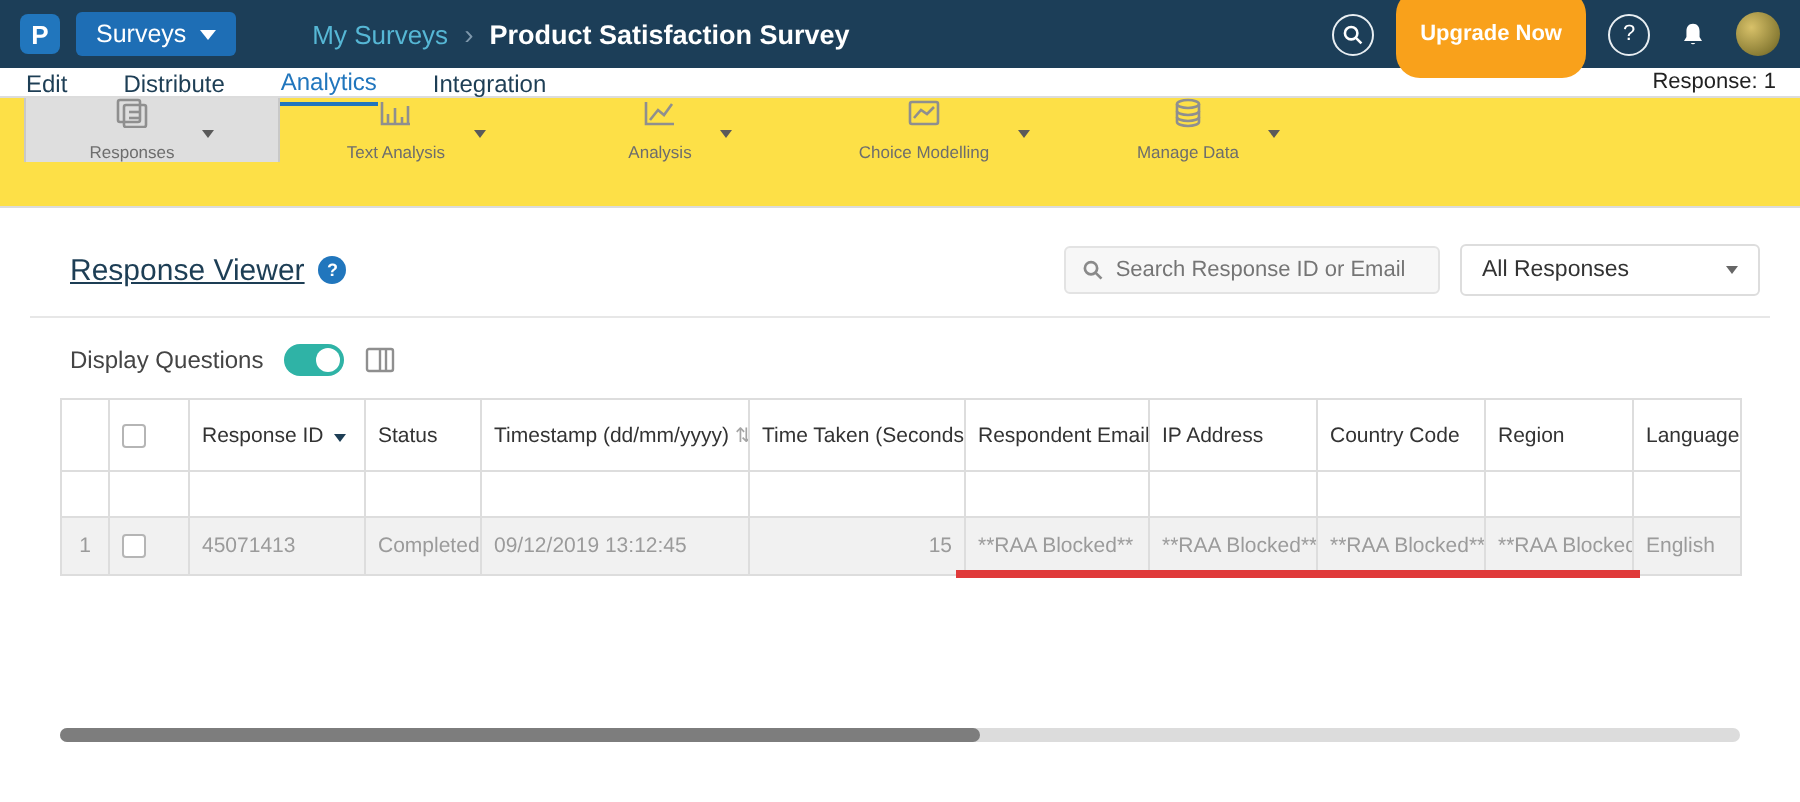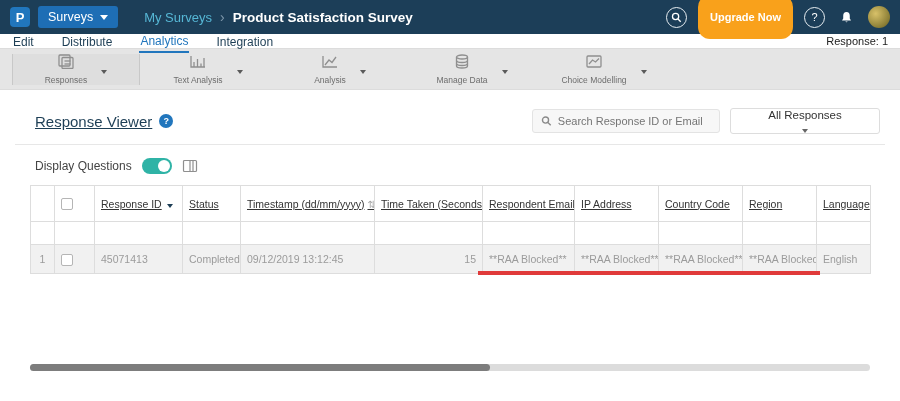--- a/index.html
+++ b/index.html
@@ -7,41 +7,41 @@
     font-family:"Liberation Sans", sans-serif; position:relative; }
 
   
   .topbar { height:34px; background:#1c3e58; display:flex; align-items:center; padding:0 10px; }
   .logo { width:20px; height:20px; border-radius:4px; background:#2176bd; color:#fff;
     font-weight:bold; font-size:13px; display:flex; align-items:center; justify-content:center; }
   .product-btn { margin-left:8px; background:#1e6eb5; color:#fff; font-size:12.5px;
     padding:4px 10px; border-radius:3px; display:flex; align-items:center; gap:7px; cursor:pointer; }
   .caret-down { width:0; height:0; border-left:4px solid transparent; border-right:4px solid transparent;
     border-top:5px solid currentColor; display:inline-block; }
-  .breadcrumb { margin-left:26px; display:flex; align-items:center; gap:8px; font-size:13px; }
+  .breadcrumb { margin-left:38px; display:flex; align-items:center; gap:8px; font-size:13px; }
   .bc-parent { color:#56b7d5; cursor:pointer; }
   .bc-sep { color:#7e97ab; font-size:14px; }
   .bc-current { color:#fff; font-weight:bold; font-size:13.5px; }
   .topbar-right { margin-left:auto; display:flex; align-items:center; gap:11px; }
   .circle-icon { width:21px; height:21px; border:1px solid #e8eef2; border-radius:50%;
     display:flex; align-items:center; justify-content:center; color:#fff; font-size:11px; cursor:pointer; }
   .upgrade-btn { background:#f9a11b; color:#fff; font-size:11px; font-weight:bold;
     padding:16px 12px; border-radius:12px; border:none; cursor:pointer; }
   .avatar { width:22px; height:22px; border-radius:50%;
     background:radial-gradient(circle at 35% 35%, #d8c169, #8a7d35 70%, #5c5422); cursor:pointer; }
 
   
   .tabbar { height:14px; background:#fff; display:flex; align-items:center; padding:0 12px; }
   .tab { font-size:12px; color:#1d3e55; margin-right:26px; cursor:pointer; padding:4px 1px 3px; }
   .tab.active { color:#2176bd; border-bottom:2px solid #2176bd; }
   .response-count { margin-left:auto; font-size:11px; color:#222; }
 
   
-  .toolbar { height:42px; background:#e5e5e5; border-top:1px solid #dcdcdc;
-    border-bottom:1px solid #dcdcdc; display:flex; align-items:center; padding-left:12px; gap:4px; }
+  .toolbar { height:56px; background:#fde047; border-top:1px solid #dcdcdc;
+    border-bottom:1px solid #dcdcdc; display:flex; align-items:flex-start; padding-left:12px; gap:4px; }
   .tool-group { width:128px; display:flex; align-items:center; justify-content:center; cursor:pointer; }
   .tool-group.active { background:#dedede; border-left:1px solid #c8c8c8; border-right:1px solid #c8c8c8; }
   .tool-btn { display:flex; flex-direction:column; align-items:center; gap:2px; }
   .tool-btn svg { stroke:#8f8f8f; fill:none; stroke-width:1.3; }
   .tool-label { font-size:8.5px; color:#6d6d6d; }
   .tool-caret { margin-left:14px; color:#5a5a5a; }
   .tool-caret .caret-down { border-top-width:4px; border-left-width:3.5px; border-right-width:3.5px; }
 
   
   .viewer-header { display:flex; align-items:center; padding:18px 20px 0 35px; }
@@ -50,38 +50,38 @@
     font-size:9px; font-weight:bold; display:flex; align-items:center; justify-content:center;
     margin-left:7px; cursor:pointer; }
   .spacer { flex:1; }
   .search-box { width:188px; height:24px; background:#f7f7f7; border:1px solid #e3e3e3;
     border-radius:3px; display:flex; align-items:center; padding:0 8px; gap:6px; }
   .search-box svg { stroke:#8a8a8a; fill:none; stroke-width:1.5; }
   .search-box input { border:none; outline:none; background:transparent; font-size:11px;
     color:#555; width:100%; font-family:"Liberation Sans", sans-serif; }
   .dropdown { margin-left:10px; width:150px; height:26px; background:#fff; border:1px solid #ddd;
     border-radius:3px; display:flex; align-items:center; justify-content:space-between;
-    padding:0 10px; font-size:11.5px; color:#333; cursor:pointer;flex-direction:column; }
+    padding:0 10px; font-size:11.5px; color:#333; cursor:pointer; }
   .dropdown .caret-down { color:#666; border-top-width:4px; border-left-width:3.5px; border-right-width:3.5px; }
   .divider { border-bottom:1px solid #e7e7e7; margin:10px 15px 0 15px; }
 
   
   .dq-row { display:flex; align-items:center; gap:10px; padding:13px 0 11px 35px; }
   .dq-label { font-size:12px; color:#444; }
   .toggle { width:30px; height:16px; border-radius:8px; background:#2fb3a6; position:relative; cursor:pointer; }
   .toggle .knob { width:12px; height:12px; border-radius:50%; background:#fff;
     position:absolute; top:2px; right:2px; }
   .cols-icon { cursor:pointer; display:flex; }
   .cols-icon svg { stroke:#8f8f8f; fill:none; stroke-width:1.2; }
 
   
   .table-wrap { margin:0 30px; position:relative; width:840px; }
   table { border-collapse:collapse; table-layout:fixed; width:840px; font-size:10.5px; }
   th, td { border:1px solid #ddd; padding:0 6px; overflow:hidden; white-space:nowrap; }
-  th { height:36px; background:#fff; color:#333; font-weight:normal; text-align:left; font-size:10.5px;text-decoration:underline; }
+  th { height:36px; background:#fff; color:#333; font-weight:normal; text-align:left; font-size:10.5px; }
   .filter-row td { height:23px; background:#fff; }
   .data-row td { height:29px; background:#f1f1f1; color:#9b9b9b; }
   .cell-index { text-align:center; color:#777; }
   .cell-link { color:#337ab7; cursor:pointer; }
   .cell-num { text-align:right; }
   .sort-caret { width:0; height:0; border-left:3.5px solid transparent; border-right:3.5px solid transparent;
     border-top:4.5px solid #1d3e55; display:inline-block; margin-left:5px; }
   .sort-glyph { color:#a5a5a5; font-size:10px; margin-left:3px; }
   input[type="checkbox"] { appearance:none; -webkit-appearance:none; width:12px; height:12px;
     border:1px solid #b5b5b5; border-radius:2px; background:#fff; vertical-align:middle; cursor:pointer; }
@@ -184,42 +184,42 @@
     </div>
     <span class="tool-caret">
       <span class="caret-down"></span>
     </span>
   </div>
 
   <div class="tool-group">
     <div class="tool-btn">
       <span>
         <svg width="18" height="15" viewBox="0 0 18 15">
+          <rect x="2" y="2" width="14" height="11" rx="1"></rect>
+          <polyline points="4,10 7.5,6 10.5,8 14,4.5"></polyline>
+        </svg>
+      </span>
+      <span class="tool-label">Choice Modelling</span>
+    </div>
+    <span class="tool-caret">
+      <span class="caret-down"></span>
+    </span>
+  </div>
+
+  <div class="tool-group">
+    <div class="tool-btn">
+      <span>
+        <svg width="18" height="15" viewBox="0 0 18 15">
           <ellipse cx="9" cy="3" rx="5.5" ry="2"></ellipse>
           <path d="M3.5 3 L3.5 12 C3.5 13.1 6 14 9 14 C12 14 14.5 13.1 14.5 12 L14.5 3"></path>
           <path d="M3.5 6.5 C3.5 7.6 6 8.5 9 8.5 C12 8.5 14.5 7.6 14.5 6.5"></path>
           <path d="M3.5 9.5 C3.5 10.6 6 11.5 9 11.5 C12 11.5 14.5 10.6 14.5 9.5"></path>
         </svg>
       </span>
       <span class="tool-label">Manage Data</span>
-    </div>
-    <span class="tool-caret">
-      <span class="caret-down"></span>
-    </span>
-  </div>
-
-  <div class="tool-group">
-    <div class="tool-btn">
-      <span>
-        <svg width="18" height="15" viewBox="0 0 18 15">
-          <rect x="2" y="2" width="14" height="11" rx="1"></rect>
-          <polyline points="4,10 7.5,6 10.5,8 14,4.5"></polyline>
-        </svg>
-      </span>
-      <span class="tool-label">Choice Modelling</span>
     </div>
     <span class="tool-caret">
       <span class="caret-down"></span>
     </span>
   </div>
 
 </div>
 
 <div class="viewer-header">
   <span class="viewer-title">Response Viewer</span>

